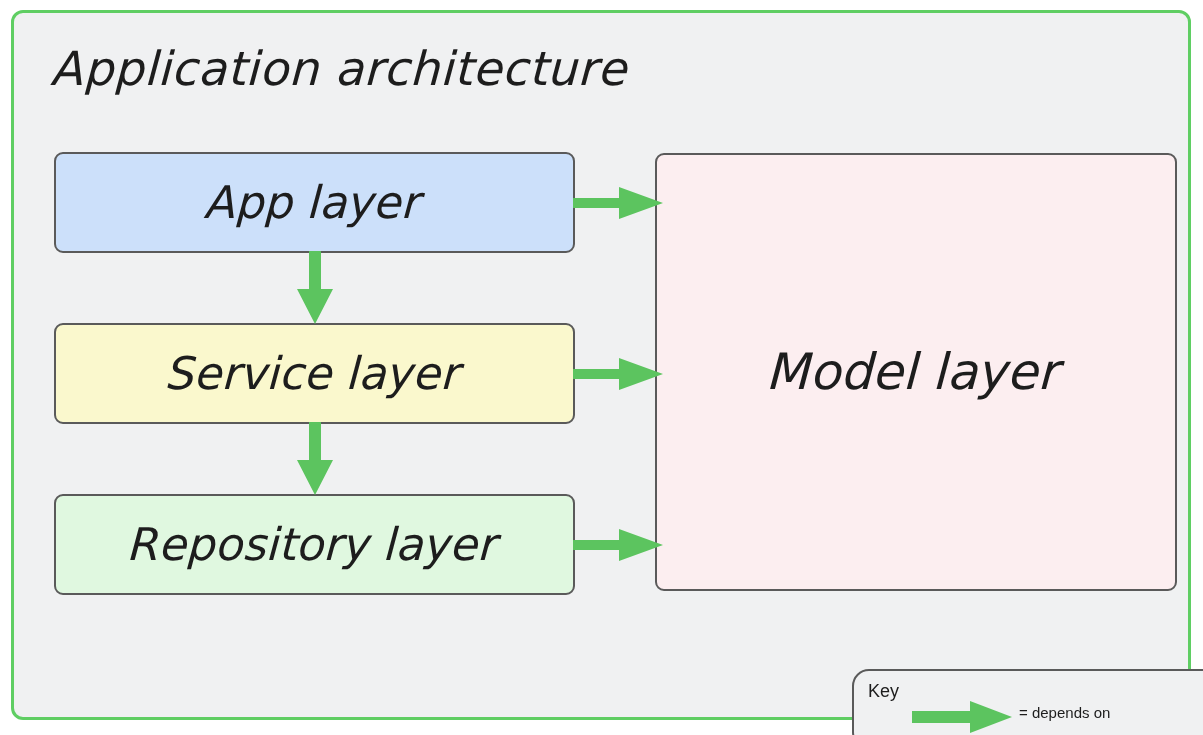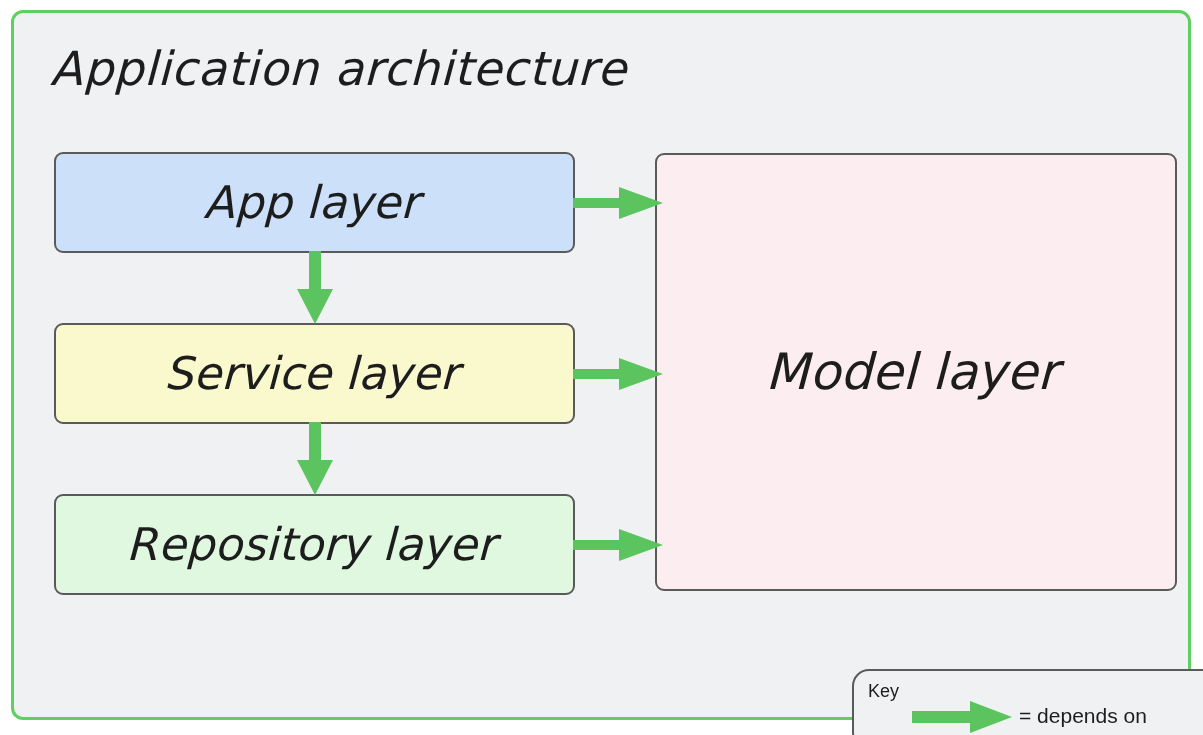--- a/index.html
+++ b/index.html
@@ -141,21 +141,21 @@
     position: absolute;
     left: 58px;
     top: 28px;
     width: 102px;
     height: 36px;
   }
   .key-text {
     position: absolute;
     left: 165px;
     top: 33px;
-    font-size: 21px;
+    font-size: 15px;
     color: #1d1d1d;
     white-space: nowrap;
     font-family: "Liberation Sans", sans-serif;
   }
 </style>
 </head>
 <body>
 
 <div id="canvas">
 

